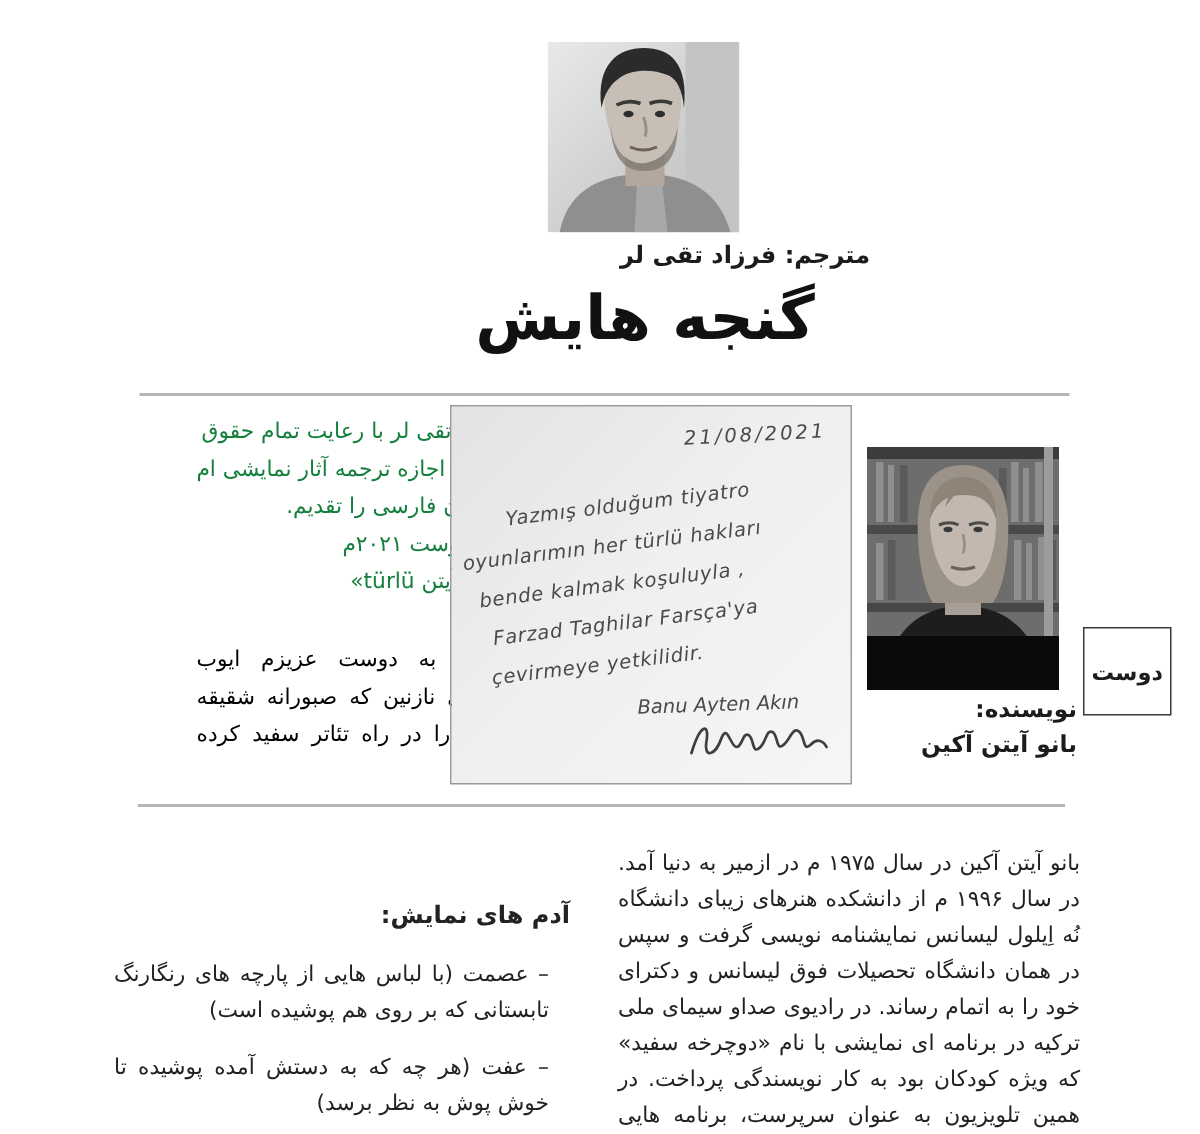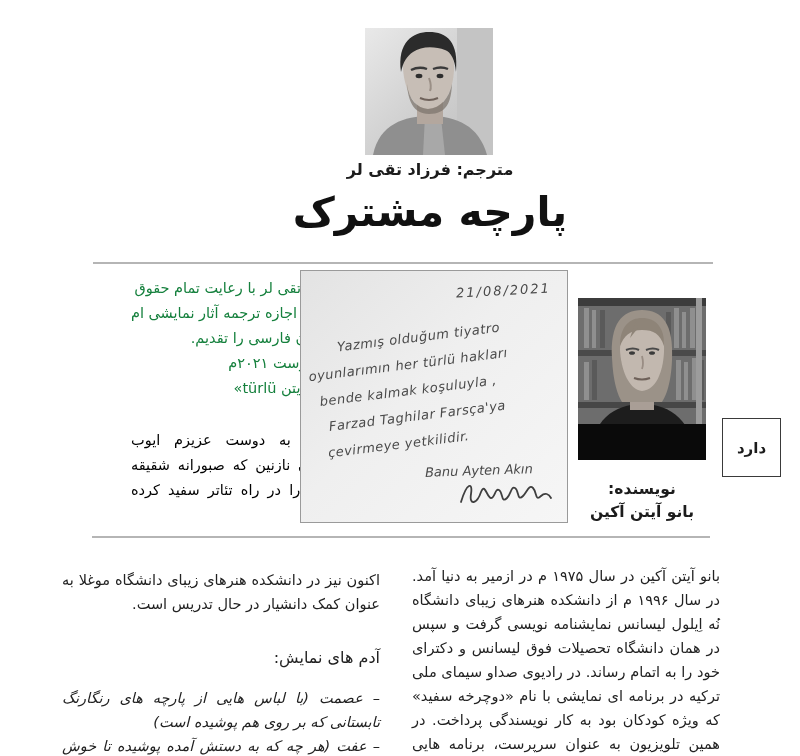--- a/index.html
+++ b/index.html
@@ -2,21 +2,21 @@
 <html lang="fa"><head>
 <meta charset="utf-8">
 <style>
   * { margin:0; padding:0; box-sizing:border-box; }
   html,body { width:800px; height:756px; background:#ffffff; overflow:hidden;
               font-family:"DejaVu Sans", sans-serif; color:#1c1c1c; }
   .abs { position:absolute; }
 
   
   .man-photo { left:365px; top:28px; width:128px; height:127px; overflow:hidden; }
-  .translator-caption { left:280px; top:160px; width:300px; text-align:center;
+  .translator-caption { left:280px; top:160px; width:300px; 
                         font-weight:bold; font-size:16px; direction:rtl; }
   .page-title { left:120px; top:188px; width:620px; text-align:center; direction:rtl;
                 font-weight:bold; font-size:41px; letter-spacing:-1px; color:#111; }
 
   .rule { height:2px; background:#b5b5b5; }
   .rule-top { left:93px; top:262px; width:620px; }
   .rule-bottom { left:92px; top:536px; width:618px; }
 
   
   .rights { left:84px; top:276px; width:212px; direction:rtl; text-align:right;
@@ -34,34 +34,34 @@
                font-size:13px; line-height:26px; letter-spacing:0.5px; }
   .note-body div:nth-child(1){ padding-left:34px; }
   .note-body div:nth-child(2){ padding-left:2px; }
   .note-body div:nth-child(3){ padding-left:10px; }
   .note-body div:nth-child(4){ padding-left:16px; }
   .note-body div:nth-child(5){ padding-left:12px; }
   .note-sign-name { right:34px; bottom:44px; font-size:13px; transform:rotate(-2deg); }
   .note-scrawl { right:14px; bottom:8px; }
 
   .woman-photo { left:578px; top:298px; width:128px; height:162px; overflow:hidden; }
-  .author-block { left:566px; top:462px; width:152px; text-align:center; direction:rtl;
-                  font-weight:bold; font-size:15.5px; line-height:23px;margin-top:16px; }
+  .author-block { left:566px; top:462px; width:152px; text-align:right; direction:rtl;
+                  font-weight:bold; font-size:15.5px; line-height:23px; }
 
   .category-box { left:722px; top:418px; width:59px; height:59px;
                   border:1.5px solid #3a3a3a; display:flex; align-items:center;
                   justify-content:center; font-weight:bold; font-size:15px; direction:rtl; }
 
   
   .col { direction:rtl; text-align:justify; font-size:14.5px; line-height:24px; color:#222; }
   .col-right { left:412px; top:564px; width:308px; }
   .col-left  { left:62px;  top:568px; width:318px; }
-  .col-left .heading { font-weight:normal; font-size:16px; margin-top:30px; text-align:right; }
+  .col-left .heading { font-weight:bold; font-size:16px; margin-top:30px; text-align:right; }
   .col-left .characters { margin-top:16px; }
-  .col-left .characters div { margin:0;font-style:italic; }
+  .col-left .characters div { margin:14px; }
 </style>
 </head>
 <body>
 
 <div class="abs man-photo">
   <svg width="128" height="127" viewBox="0 0 128 127">
     <defs>
       <linearGradient id="mbg" x1="0" y1="0" x2="1" y2="1">
         <stop offset="0" stop-color="#e9e9e9"></stop>
           <stop offset="0.55" stop-color="#cfcfcf"></stop>
@@ -87,21 +87,21 @@
 
     <path d="M64,50 q3,8 1,13" stroke="#9a8f86" stroke-width="2" fill="none"></path>
     <path d="M55,70 q9,4 18,0" stroke="#6e615a" stroke-width="2" fill="none"></path>
 
     <path d="M42,56 C44,72 52,80 63,81 C76,80 84,70 87,56 C86,74 82,86 64,86 C48,86 43,72 42,56 Z" fill="#7d756e" opacity="0.75"></path>
   </svg>
 </div>
 
 <div class="abs translator-caption">مترجم: فرزاد تقی لر</div>
 
-<h1 class="abs page-title">پارچه مشترک</h1>
+<h1 class="abs page-title">گنجه هایش</h1>
 
 <div class="abs rule rule-top"></div>
 
 <div class="abs rights">
   <div>فرزاد تقی لر با رعایت تمام حقوق</div>
   <div>برسد، اجازه ترجمه آثار نمایشی ام</div>
   <div>به زبان فارسی را تقدیم.</div>
   <div>۲۱ آگوست ۲۰۲۱م</div>
   <div>«بانو آیتن türlü»</div>
 </div>
@@ -173,26 +173,25 @@
 
     <rect x="0" y="126" width="128" height="36" fill="#0a0a0a"></rect>
   </svg>
 </div>
 
 <div class="abs author-block">
   <div>نویسنده:</div>
   <div>بانو آیتن آکین</div>
 </div>
 
-<div class="abs category-box">دارد</div>
+<div class="abs category-box">دوست</div>
 
 <div class="abs rule rule-bottom"></div>
 
 <div class="abs col col-right">بانو آیتن آکین در سال ۱۹۷۵ م در ازمیر به دنیا آمد. در سال ۱۹۹۶ م از دانشکده هنرهای زیبای دانشگاه نُه اِیلول لیسانس نمایشنامه نویسی گرفت و سپس در همان دانشگاه تحصیلات فوق لیسانس و دکترای خود را به اتمام رساند. در رادیوی صداو سیمای ملی ترکیه در برنامه ای نمایشی با نام «دوچرخه سفید» که ویژه کودکان بود به کار نویسندگی پرداخت. در همین تلویزیون به عنوان سرپرست، برنامه هایی  نظیر «کمربند آیینه دار» و «باده</div>
 
 <div class="abs col col-left">
-  <div>اکنون نیز در دانشکده هنرهای زیبای دانشگاه موغلا به عنوان کمک دانشیار در حال تدریس است.</div>
   <div class="heading">آدم های نمایش:</div>
   <div class="characters">
     <div>– عصمت (با لباس هایی از پارچه های رنگارنگ تابستانی که بر روی هم پوشیده است)</div>
     <div>– عفت (هر چه که به دستش آمده پوشیده تا خوش پوش به نظر برسد)</div>
   </div>
 </div>
 
 </body></html>

